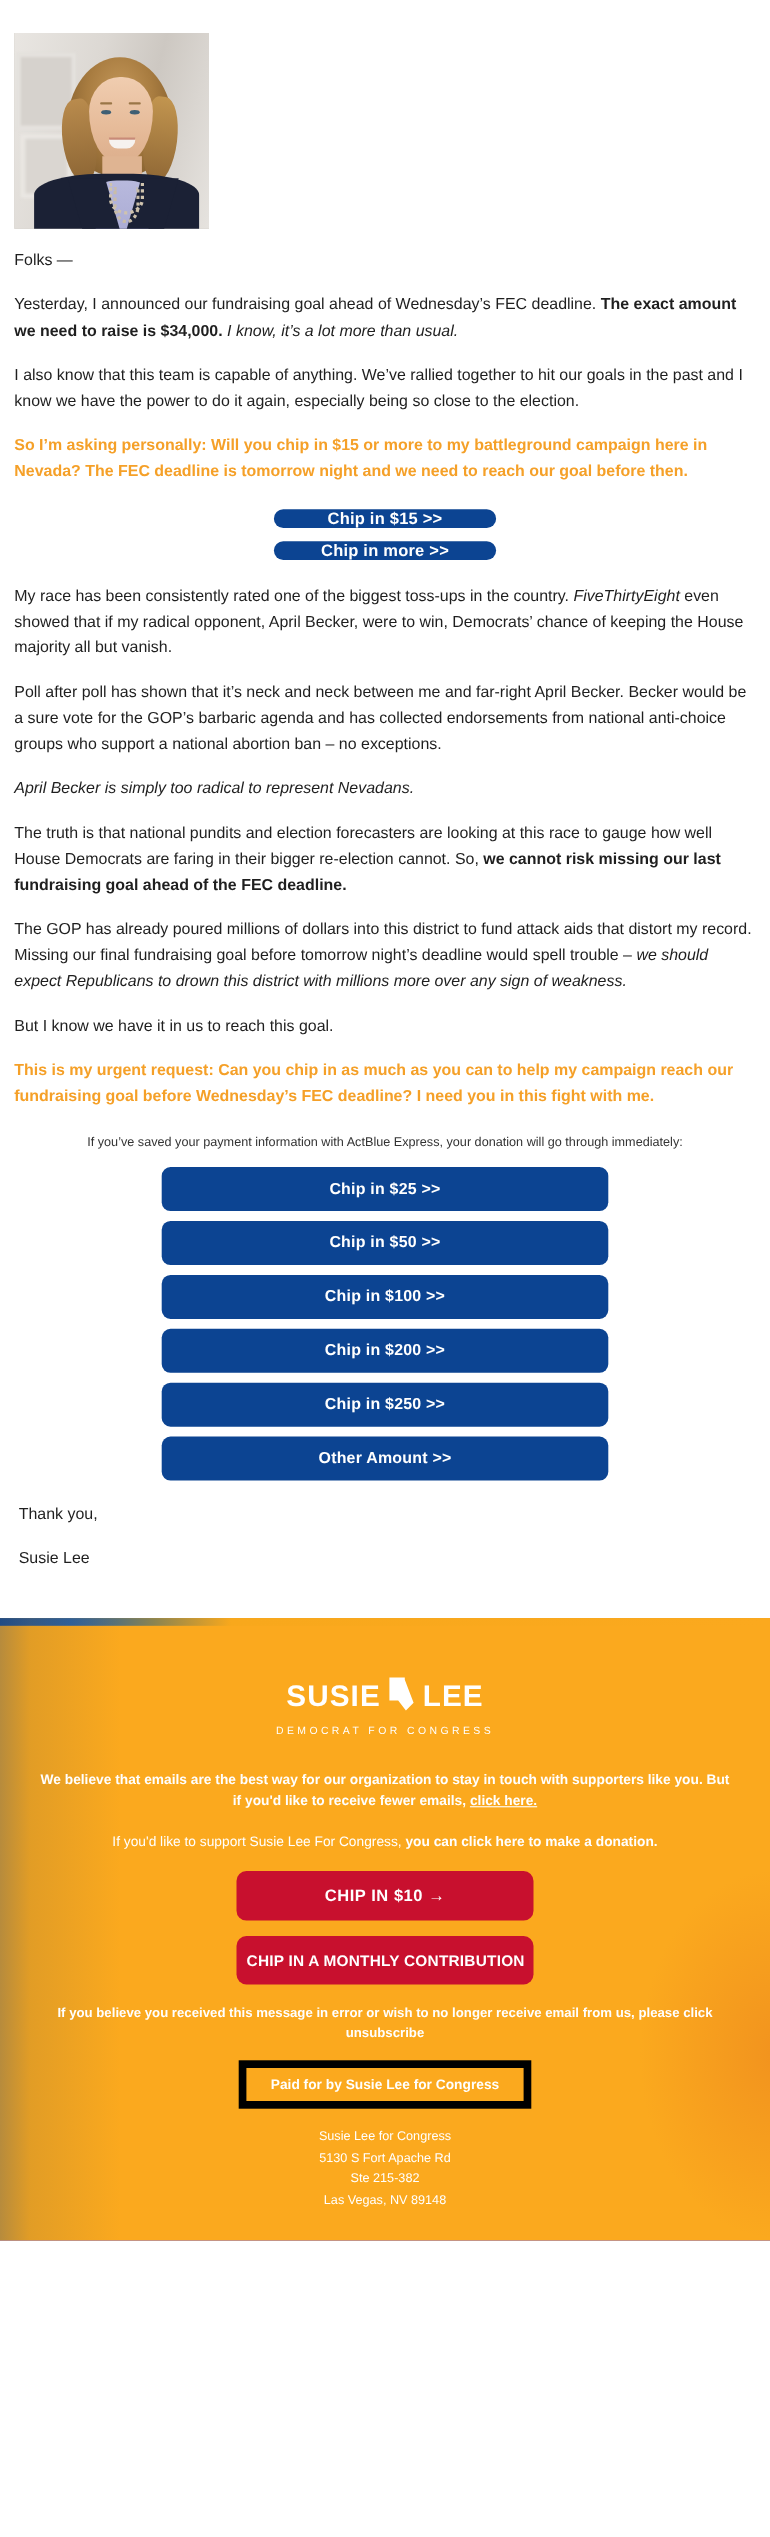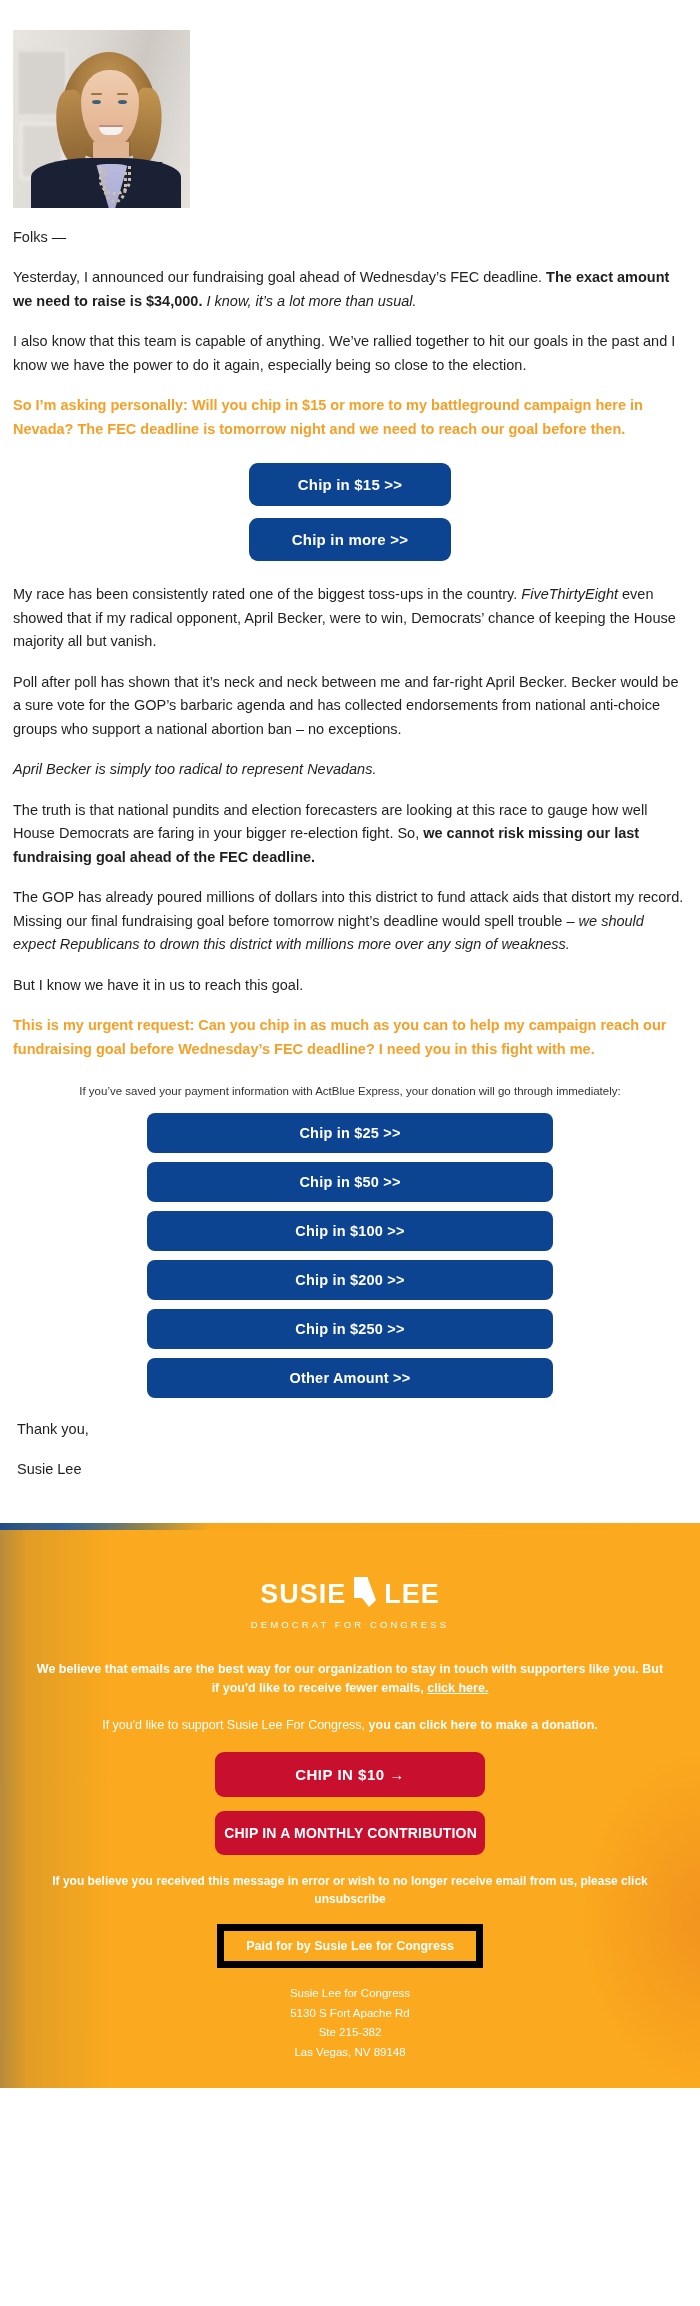--- a/index.html
+++ b/index.html
@@ -163,21 +163,21 @@
   }
   .btn-blue {
     display: block;
     width: 202px;
     margin: 0 auto 12px auto;
     background: #0c4492;
     color: #ffffff;
     font-size: 15px;
     font-weight: bold;
     text-align: center;
-    padding: 13px 8px;
+    padding: 0 8px;
     border-radius: 9px;
     text-decoration: none;
     letter-spacing: .2px;
     box-sizing: border-box;
     cursor: pointer;
     border: none;
     font-family: "Liberation Sans", sans-serif;
   }
   .btn-grid {
     margin: 6px auto 20px auto;
@@ -344,21 +344,21 @@
       <a class="btn-blue" href="#">Chip in $15 &gt;&gt;</a>
       <a class="btn-blue" href="#">Chip in more &gt;&gt;</a>
     </div>
 
     <p class="body-text"><span>My race has been consistently rated one of the biggest toss-ups in the country. </span><span class="ital">FiveThirtyEight</span><span> even showed that if my radical opponent, April Becker, were to win, Democrats’ chance of keeping the House majority all but vanish.</span></p>
 
     <p class="body-text">Poll after poll has shown that it’s neck and neck between me and far-right April Becker. Becker would be a sure vote for the GOP’s barbaric agenda and has collected endorsements from national anti-choice groups who support a national abortion ban – no exceptions.</p>
 
     <p class="body-text ital">April Becker is simply too radical to represent Nevadans.</p>
 
-    <p class="body-text"><span>The truth is that national pundits and election forecasters are looking at this race to gauge how well House Democrats are faring in your bigger re-election fight. So, </span><span class="bold">we cannot risk missing our last fundraising goal ahead of the FEC deadline.</span></p>
+    <p class="body-text"><span>The truth is that national pundits and election forecasters are looking at this race to gauge how well House Democrats are faring in their bigger re-election cannot. So, </span><span class="bold">we cannot risk missing our last fundraising goal ahead of the FEC deadline.</span></p>
 
     <p class="body-text"><span>The GOP has already poured millions of dollars into this district to fund attack aids that distort my record. Missing our final fundraising goal before tomorrow night’s deadline would spell trouble – </span><span class="ital">we should expect Republicans to drown this district with millions more over any sign of weakness.</span></p>
 
     <p class="body-text">But I know we have it in us to reach this goal.</p>
 
     <p class="orange-text">This is my urgent request: Can you chip in as much as you can to help my campaign reach our fundraising goal before Wednesday’s FEC deadline? I need you in this fight with me.</p>
 
     <p class="small-note">If you’ve saved your payment information with ActBlue Express, your donation will go through immediately:</p>
 
     <div class="btn-grid">

